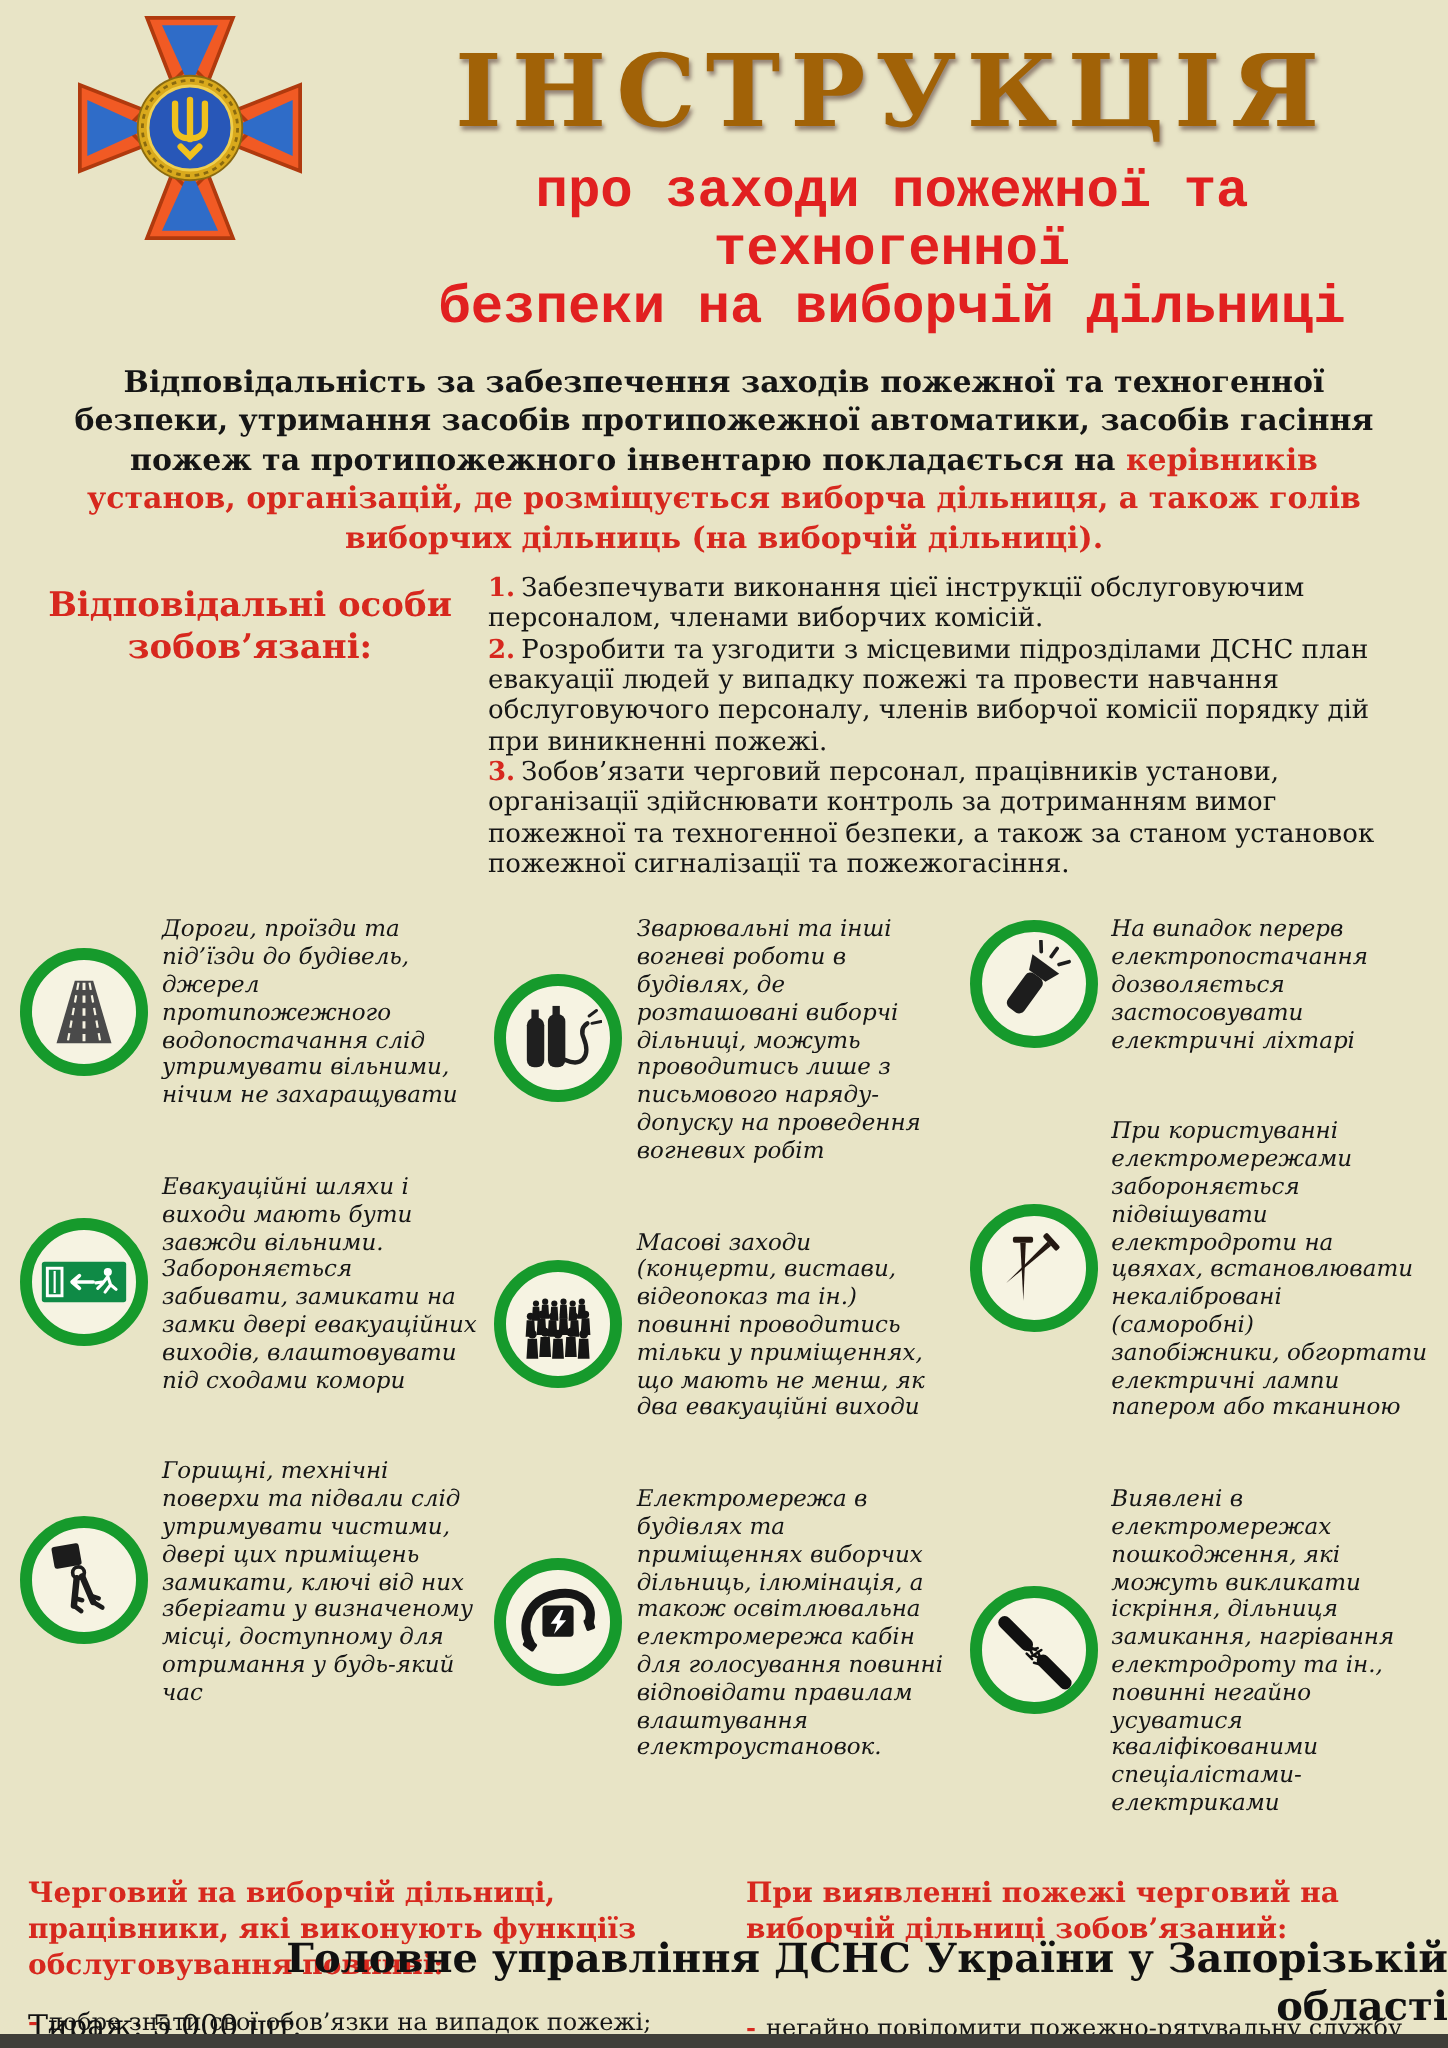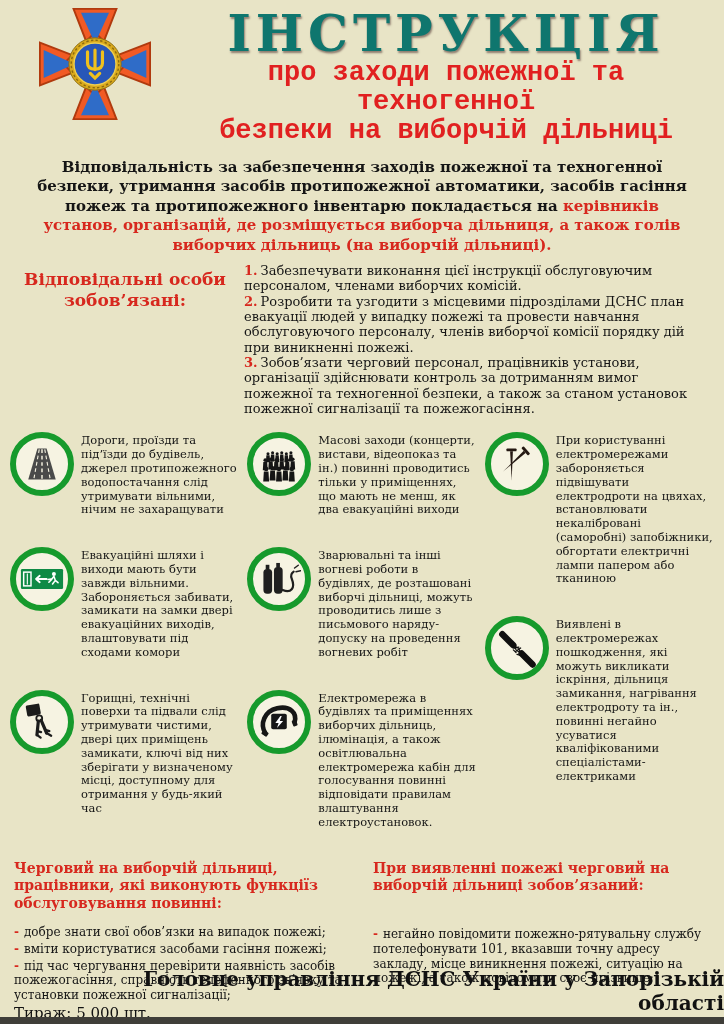--- a/index.html
+++ b/index.html
@@ -6,39 +6,39 @@
   .poster {
     position:relative; width:724px; height:1024px; overflow:hidden;
     background:#e8e4c6; color:#151515;
     font-family:"DejaVu Serif", "Liberation Serif", serif;
   }
   
   .header { display:flex; align-items:flex-start; padding:8px 10px 0 10px; }
   .emblem { width:114px; height:112px; margin-left:28px; flex:none; }
   .titles { flex:1; text-align:center; padding-left:26px; }
   .title {
-    margin:0; font-size:50px; line-height:1.02; font-weight:bold;
-    color:#0f766e; letter-spacing:5px;
+    margin:12px; font-size:50px; line-height:1.02; font-weight:bold;
+    color:#a16207; letter-spacing:5px;
     text-shadow:1px 2px 2px rgba(70,40,40,.55);
   }
   .subtitle { font-size:27px; line-height:1.07; color:#e12020; font-weight:bold;font-family:Liberation Mono, monospace; }
   .subtitle span { display:block; }
   
   .intro { margin:12px 28px 4px; text-align:center; font-weight:bold; font-size:15px; line-height:1.3; }
   .intro .hl { color:#d7281e; }
   
   .duties { display:flex; margin:8px 14px 0; }
   .duties-heading { flex:none; width:222px; padding-top:6px; color:#d7281e; font-weight:bold;
     font-size:17px; line-height:1.25; text-align:center; }
   .duties-list { flex:1; padding-left:8px; font-size:13px; line-height:1.18; }
   .duty-item .num { color:#d7281e; font-weight:bold; margin-right:3px; }
   
   .rules { display:flex; gap:8px; margin:16px 10px 0; }
   .rules-col { flex:1; display:flex; flex-direction:column; }
-  .rule { display:flex; align-items:flex-start; margin-bottom:30px; }
+  .rule { display:flex; align-items:center; margin-bottom:30px;font-style:italic; }
   .icon-circle { flex:none; width:64px; height:64px; border-radius:50%;
     background:#f6f3e2; border:6px solid #169a2c; box-sizing:border-box;
     display:flex; align-items:center; justify-content:center; margin-right:7px; }
   .icon-circle svg { display:block; }
   .rule-text { font-size:11.5px; line-height:1.2; padding-top:2px; }
   
   .bottom { display:flex; gap:22px; margin:0 14px; }
   .bottom-col { flex:1; }
   .bottom-heading { color:#d7281e; font-weight:bold; font-size:14px; line-height:1.28; margin:0 0 12px; max-width:330px; }
   .bottom-col.right .bottom-heading { margin-bottom:32px; }
@@ -138,20 +138,35 @@
           </svg>
         </div>
         <div class="rule-text">Горищні, технічні поверхи та підвали слід утримувати чистими, двері цих приміщень замикати, ключі від них зберігати у визначеному місці, доступному для отримання у будь-який час</div>
       </div>
     </div>
 
     <div class="rules-col">
       <div class="rule">
         <div class="icon-circle">
           <svg width="44" height="44" viewBox="0 0 48 48">
+            <g fill="#1f1f1f">
+              <rect x="7" y="13" width="9.5" height="27" rx="4"></rect>
+              <rect x="18.5" y="11" width="9.5" height="29" rx="4"></rect>
+              <rect x="9.5" y="8.5" width="4" height="5"></rect>
+              <rect x="21" y="6.5" width="4" height="5"></rect>
+            </g>
+            <path d="M28 36 c9 4 14 -2 10 -12 c-1.5 -3.5 -1 -6 2 -8" stroke="#1f1f1f" stroke-width="2.4" fill="none" stroke-linecap="round"></path>
+            <path d="M41 12 l4 -3 M42.5 16 l5 -1" stroke="#1f1f1f" stroke-width="1.6" stroke-linecap="round"></path>
+          </svg>
+        </div>
+        <div class="rule-text">Зварювальні та інші вогневі роботи в будівлях, де розташовані виборчі дільниці, можуть проводитись лише з письмового наряду-допуску на проведення вогневих робіт</div>
+      </div>
+      <div class="rule">
+        <div class="icon-circle">
+          <svg width="44" height="44" viewBox="0 0 48 48">
             <defs>
                 <g id="pp">
                   <circle cx="0" cy="-6.5" r="2.1"></circle>
                   <path d="M-2.2 -4.3 h4.4 l0.6 9.5 h-5.6 z"></path>
                 </g>
               </defs>
             <g fill="#151515">
               <use href="#pp" transform="translate(12,18) scale(0.8)"></use>
                 <use href="#pp" transform="translate(17,17) scale(0.8)"></use>
                 <use href="#pp" transform="translate(22,18) scale(0.8)"></use>
@@ -170,47 +185,46 @@
                 <use href="#pp" transform="translate(31,36) scale(1.15)"></use>
                 <use href="#pp" transform="translate(38,37) scale(1.15)"></use>
             </g>
           </svg>
         </div>
         <div class="rule-text">Масові заходи (концерти, вистави, відеопоказ та ін.) повинні проводитись тільки у приміщеннях, що мають не менш, як два евакуаційні виходи</div>
       </div>
       <div class="rule">
         <div class="icon-circle">
           <svg width="44" height="44" viewBox="0 0 48 48">
-            <g fill="#1f1f1f">
-              <rect x="7" y="13" width="9.5" height="27" rx="4"></rect>
-              <rect x="18.5" y="11" width="9.5" height="29" rx="4"></rect>
-              <rect x="9.5" y="8.5" width="4" height="5"></rect>
-              <rect x="21" y="6.5" width="4" height="5"></rect>
-            </g>
-            <path d="M28 36 c9 4 14 -2 10 -12 c-1.5 -3.5 -1 -6 2 -8" stroke="#1f1f1f" stroke-width="2.4" fill="none" stroke-linecap="round"></path>
-            <path d="M41 12 l4 -3 M42.5 16 l5 -1" stroke="#1f1f1f" stroke-width="1.6" stroke-linecap="round"></path>
-          </svg>
-        </div>
-        <div class="rule-text">Зварювальні та інші вогневі роботи в будівлях, де розташовані виборчі дільниці, можуть проводитись лише з письмового наряду-допуску на проведення вогневих робіт</div>
-      </div>
-      <div class="rule">
-        <div class="icon-circle">
-          <svg width="44" height="44" viewBox="0 0 48 48">
             <path d="M9 36 C3 26 8 12 22 9 C36 6 44 14 41 24" stroke="#161616" stroke-width="5" fill="none" stroke-linecap="round"></path>
             <rect x="5.5" y="34" width="7" height="5" rx="1" fill="#161616" transform="rotate(35 9 36)"></rect>
             <rect x="38" y="22.5" width="6.5" height="5" rx="1" fill="#161616" transform="rotate(70 41 25)"></rect>
             <rect x="15.5" y="15" width="17" height="17" rx="2" fill="#161616"></rect>
             <polygon points="25.5,17.5 20,25 23.6,25 21.8,30.5 28.5,23 24.8,23 27,17.5" fill="#fff"></polygon>
           </svg>
         </div>
         <div class="rule-text">Електромережа в будівлях та приміщеннях виборчих дільниць, ілюмінація, а також освітлювальна електромережа кабін для голосування повинні відповідати правилам влаштування електроустановок.</div>
       </div>
     </div>
 
     <div class="rules-col">
+      <div class="rule">
+        <div class="icon-circle">
+          <svg width="44" height="44" viewBox="0 0 48 48">
+            <g transform="rotate(36 24 22)">
+              <g stroke="#1d1d1d" stroke-width="2" stroke-linecap="round" fill="none">
+                <path d="M18 7 l-3.5 -4.5 M24 6 v-5.5 M30 7 l3.5 -4.5"></path>
+              </g>
+              <polygon points="15,11 33,11 29.5,19 18.5,19" fill="#1d1d1d"></polygon>
+              <rect x="18.5" y="19" width="11" height="23" rx="3.5" fill="#1d1d1d"></rect>
+            </g>
+          </svg>
+        </div>
+        <div class="rule-text">На випадок перерв електропостачання дозволяється застосовувати електричні ліхтарі</div>
+      </div>
       <div class="rule">
         <div class="icon-circle">
           <svg width="44" height="44" viewBox="0 0 48 48">
             <g fill="#241812">
               <rect x="12.5" y="7" width="11" height="3.2" rx="1"></rect>
               <polygon points="16.5,10.2 19.5,10.2 18.2,42"></polygon>
               <g transform="rotate(48 31 12)">
                 <rect x="25.5" y="7" width="11" height="3.2" rx="1"></rect>
                 <polygon points="29.5,10.2 32.5,10.2 31.2,42"></polygon>
               </g>

